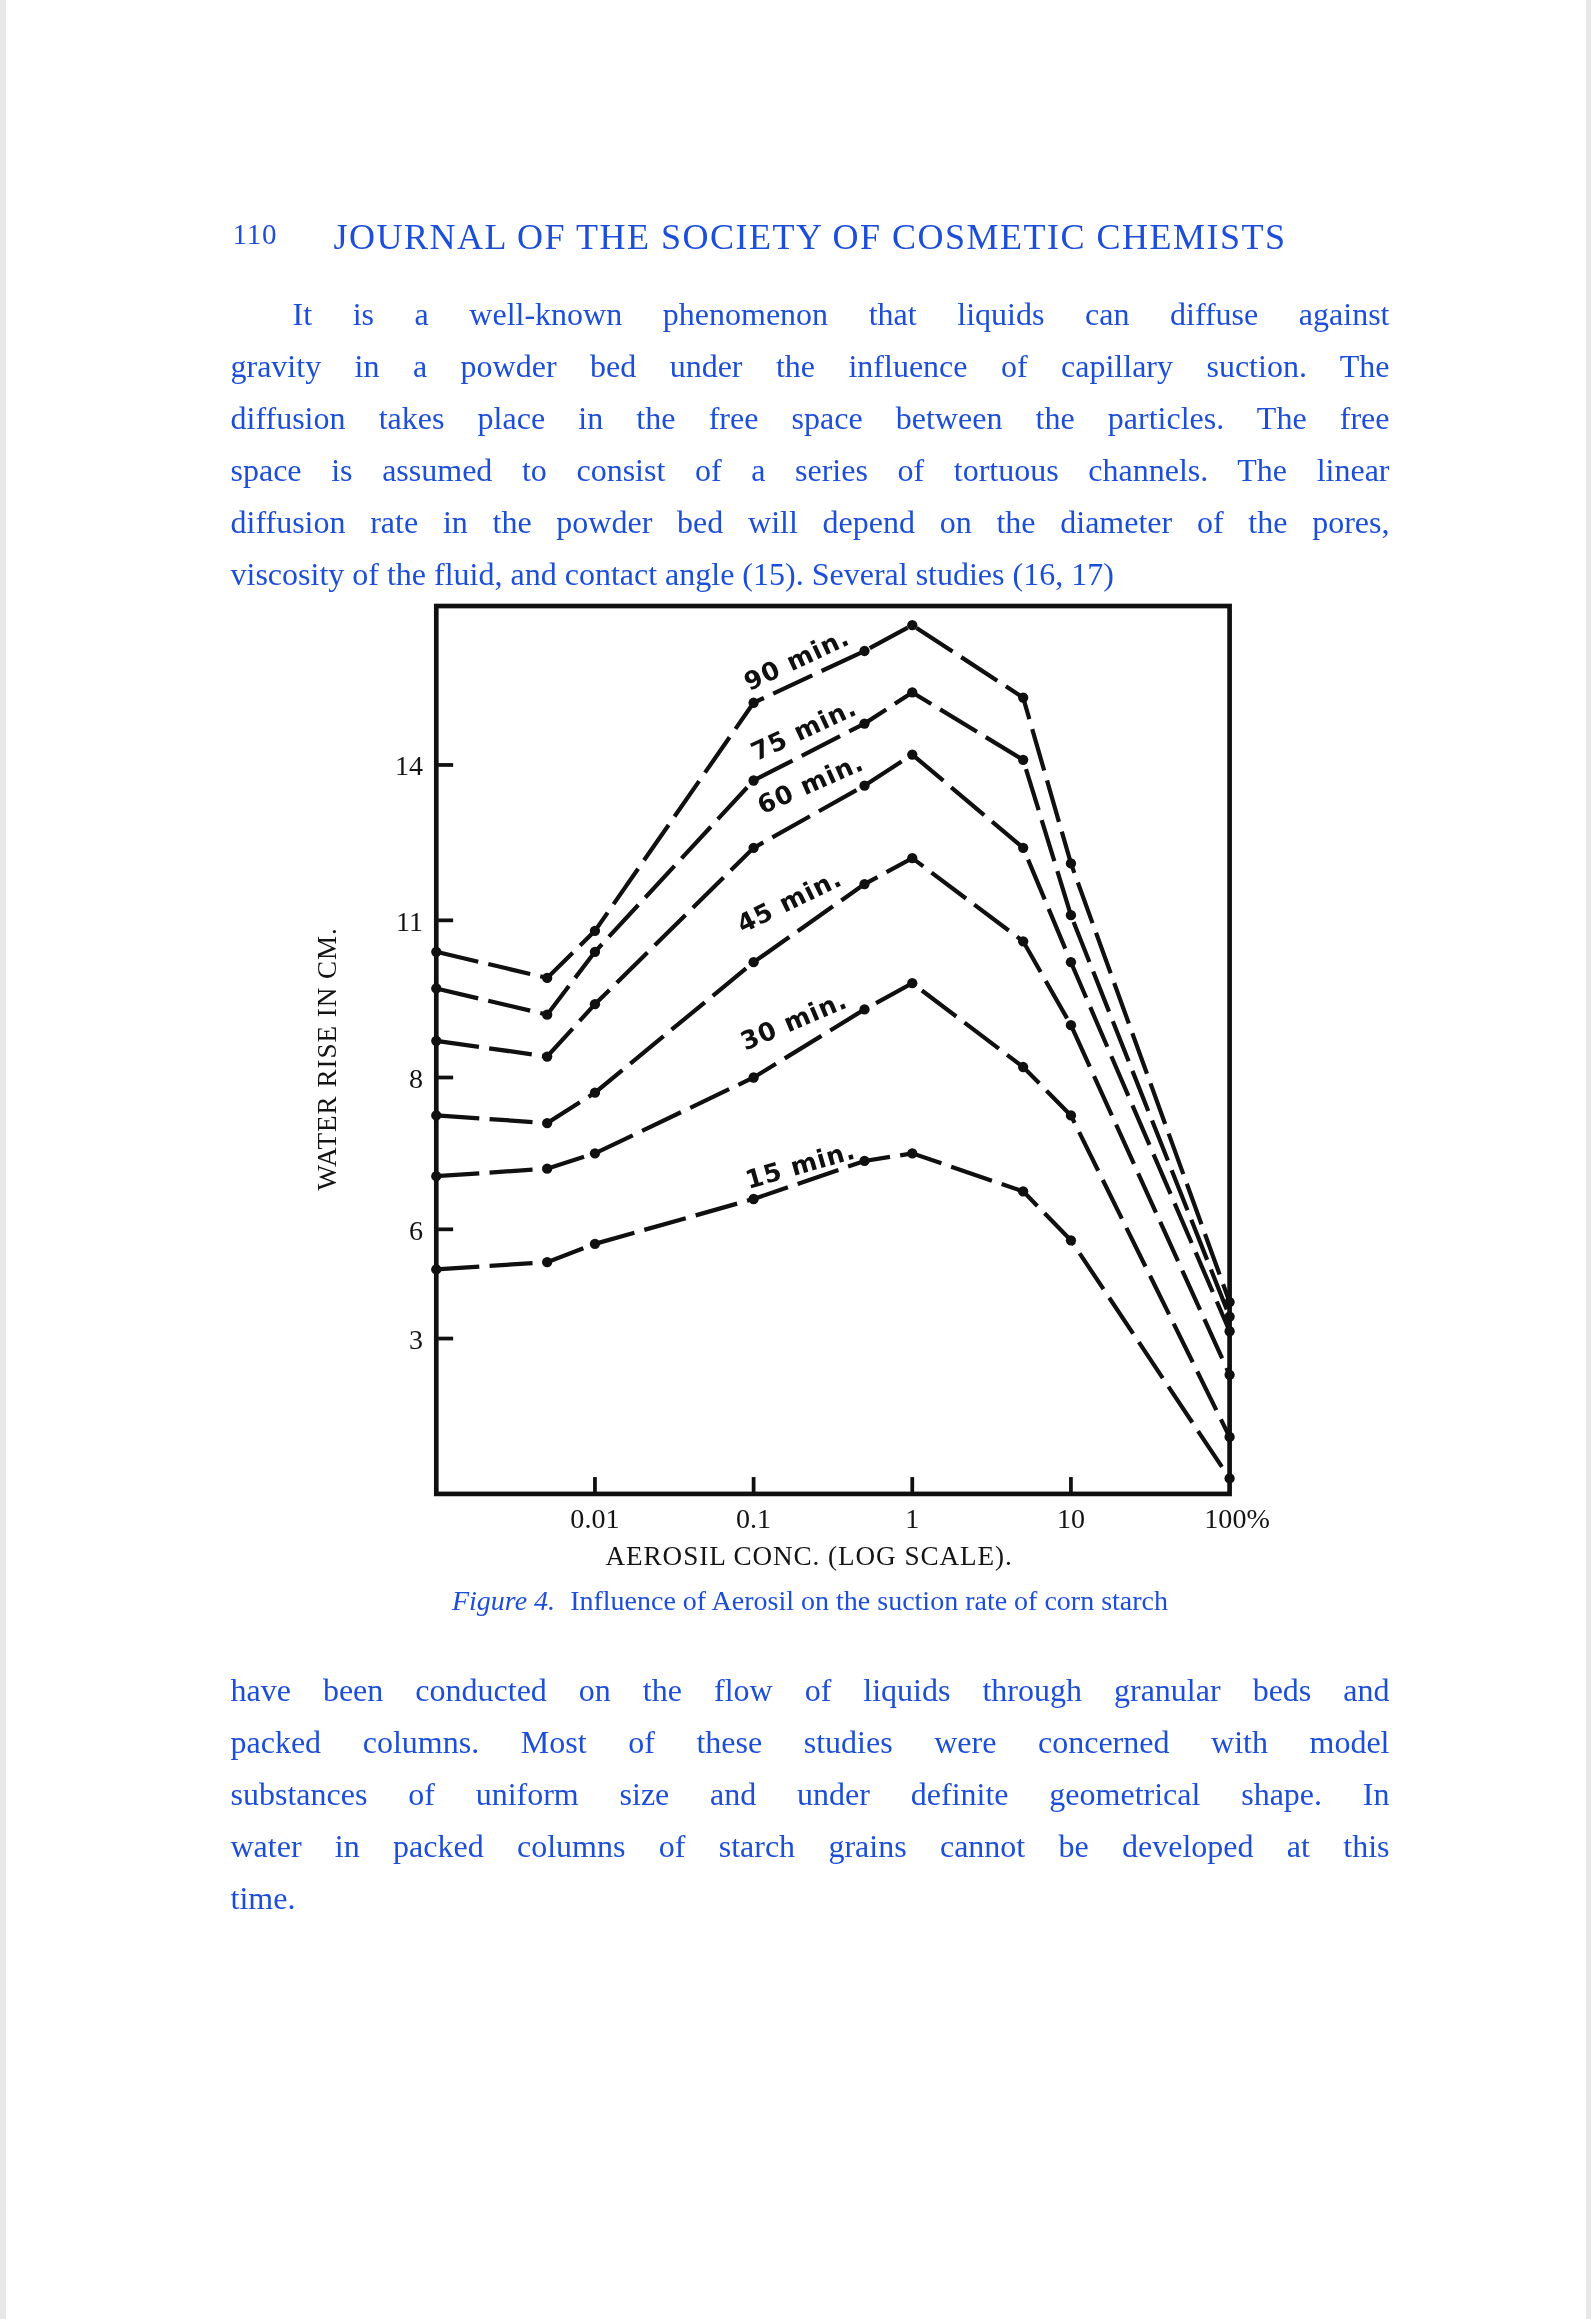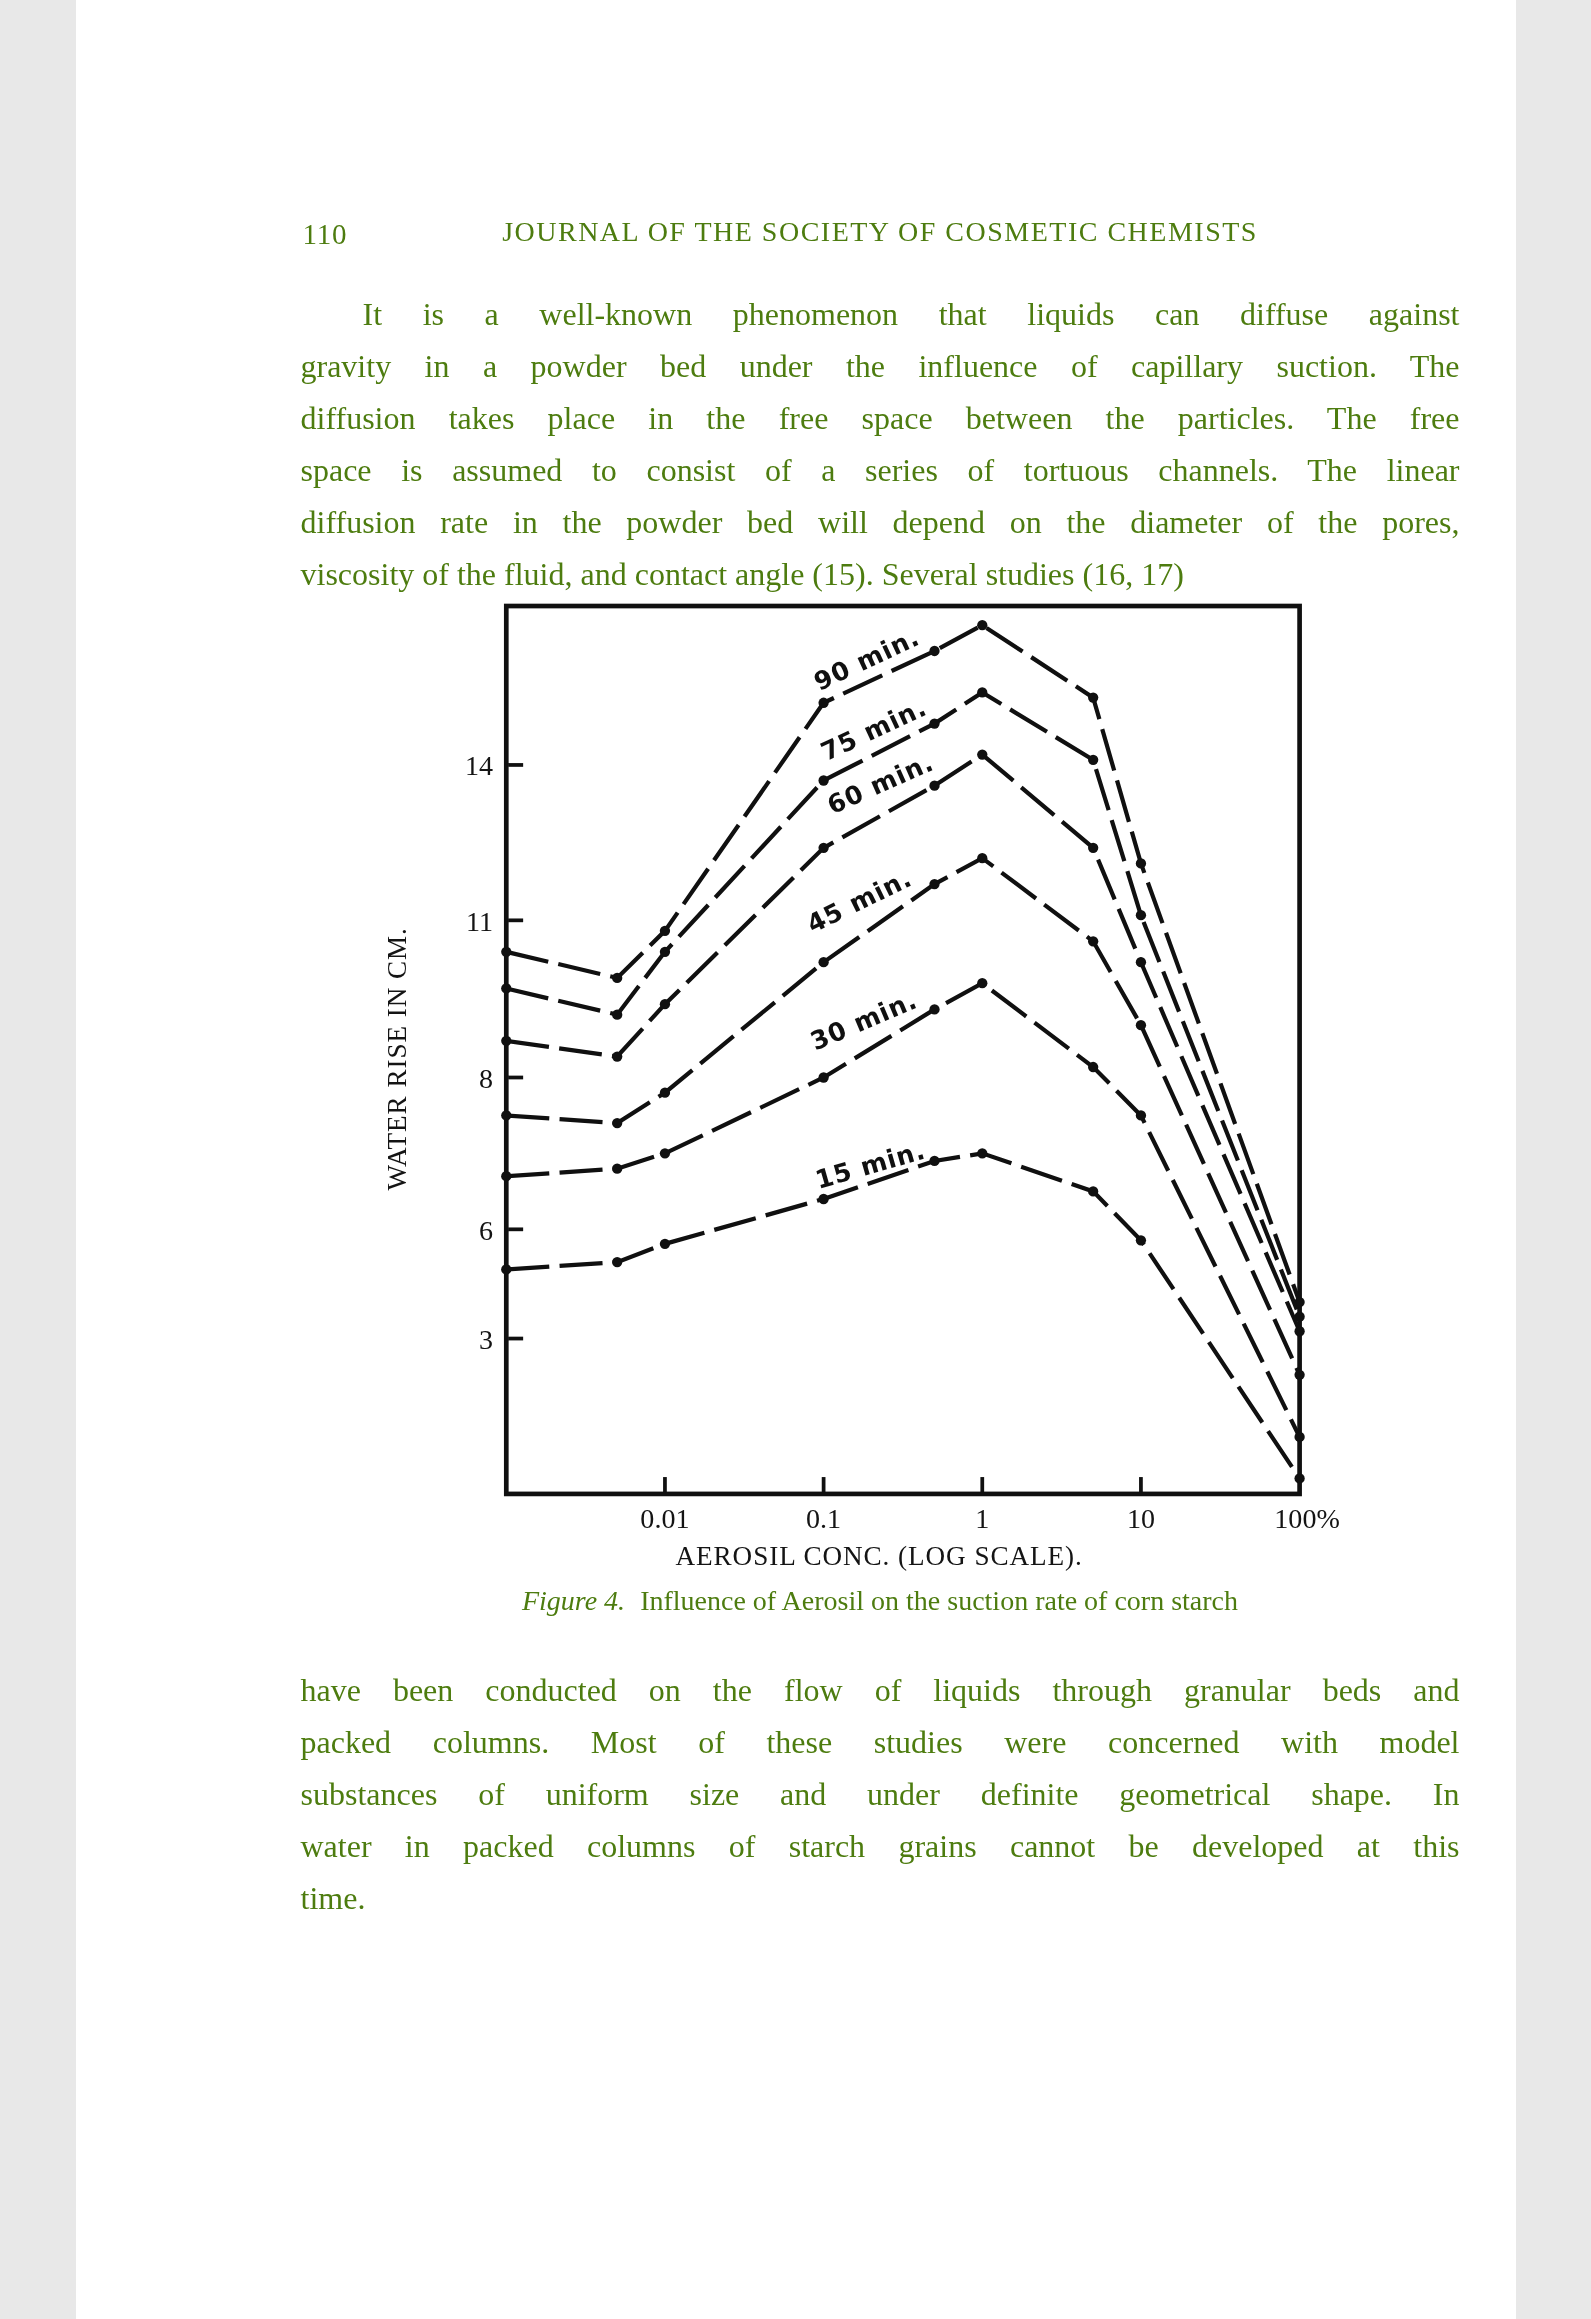--- a/index.html
+++ b/index.html
@@ -1,23 +1,23 @@
 <!DOCTYPE html>
 <html style="font-size:15px"><head>
 <meta charset="utf-8">
 <style>
   html,body{margin:0;padding:0;background:#e8e8e8;}
   .page{
-    position:relative;width:1440px;height:2320px;background:#ffffff;
-    font-family:"Liberation Serif",serif;color:#4d7c0f;overflow:hidden;
+    position:relative;width:1580px;height:2320px;background:#ffffff;
+    font-family:"Liberation Serif",serif;color:#1d4ed8;overflow:hidden;
     margin:0 auto;
   }
   .hdr{position:absolute;left:225px;top:216px;width:1159px;height:37px;}
   .pnum{position:absolute;left:1.9px;top:1.9px;font-size:29px;letter-spacing:0.9px;}
-  .jtitle{display:block;text-align:center;font-size:28px;letter-spacing:1.5px;white-space:nowrap;}
+  .jtitle{display:block;text-align:center;font-size:36px;letter-spacing:1.5px;white-space:nowrap;}
   .para{position:absolute;left:225px;width:1159px;font-size:32px;line-height:52px;}
   .p1{top:288px;}
   .p2{top:1664px;}
   .jline{text-align:justify;text-align-last:justify;}
   .jline-last{text-align-last:left;}
   #figure-svg{position:absolute;left:281px;top:562px;width:1031px;height:1049px;overflow:visible;}
   .caption{position:absolute;left:225px;top:1585px;width:1159px;text-align:center;font-size:28px;}
   .cap-label{font-style:italic;margin-right:15px;margin-top:8px;}
   .tick-label{font-family:"Liberation Serif",serif;font-size:30px;fill:#141414;}
   .axis-title{font-family:"Liberation Serif",serif;font-size:29px;fill:#141414;letter-spacing:1px;}

